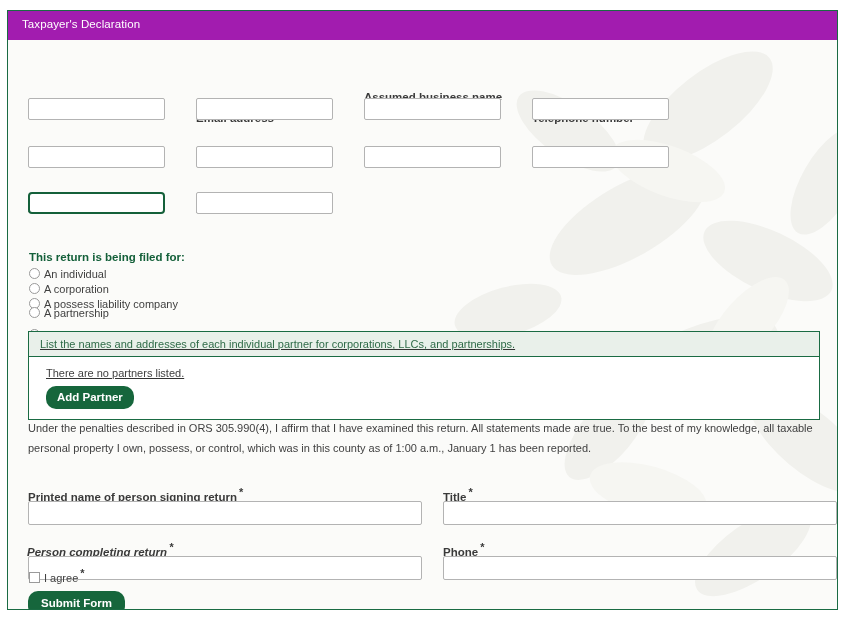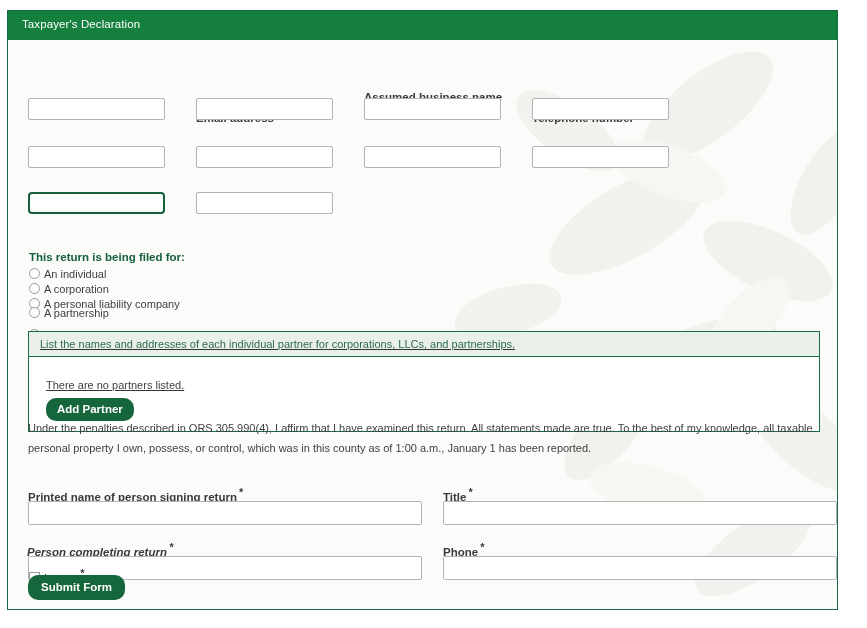--- a/index.html
+++ b/index.html
@@ -42,21 +42,21 @@
   }
   #leaf-backdrop svg { display: block; }
 
   
   #panel-header {
     position: absolute;
     left: 0;
     top: 0;
     width: 831px;
     height: 29px;
-    background: #15803d;
+    background: #a21caf;
     box-sizing: border-box;
   }
   #panel-header .title {
     position: absolute;
     left: 14px;
     top: 7px;
     color: #ffffff;
     font-size: 11.5px;
     font-weight: normal;
     letter-spacing: .1px;
@@ -155,21 +155,20 @@
     font-size: 11px;
     color: #2f6b48;
   }
   #partner-box-body {
     padding: 10px 0 10px 17px;
   }
   #no-partners-text {
     font-size: 11px;
     color: #3f3f3f;
     margin-bottom: 7px;
-    margin-top: 12px;
   }
   .green-btn {
     display: inline-block;
     background: #16663c;
     color: #ffffff;
     border: none;
     border-radius: 10px;
     font-family: "Liberation Sans", sans-serif;
     font-size: 11.5px;
     font-weight: bold;
@@ -203,21 +202,21 @@
     width: 9px;
     height: 9px;
     border: 1px solid #9a9a9a;
     background: #fff;
     vertical-align: -1px;
     margin-right: 4px;
   }
   #submit-form-button {
     position: absolute;
     left: 20px;
-    top: 535px;
+    top: 551px;
     padding: 6px 13px 7px 13px;
   }
 </style>
 </head>
 <body>
 
 <div id="form-panel">
 
   <div id="leaf-backdrop">
     <svg width="831" height="600" viewBox="0 0 831 600" xmlns="http://www.w3.org/2000/svg">
@@ -268,21 +267,21 @@
         <div class="field-label fld" style="left: 20px; top: 162px;">State</div>
         <input type="text" class="text-input fld focused" style="left: 20px; top: 152px; width: 137px;">
         <div class="field-label fld" style="left: 188px; top: 162px;">ZIP Code</div>
         <input type="text" class="text-input fld" style="left: 188px; top: 152px; width: 137px;">
       </div>
 
     <div id="filed-for-label">This return is being filed for:</div>
     <div id="filed-for-options">
         <div class="radio-row" style="top: 228px;"><span class="radio-mark"></span><span>An individual</span></div>
         <div class="radio-row" style="top: 243.2px;"><span class="radio-mark"></span><span>A corporation</span></div>
-        <div class="radio-row" style="top: 258.4px;"><span class="radio-mark"></span><span>A personal liability company</span></div>
+        <div class="radio-row" style="top: 258.4px;"><span class="radio-mark"></span><span>A possess liability company</span></div>
         <div class="radio-row" style="top: 267px;"><span class="radio-mark"></span><span>A partnership</span></div>
         <div class="radio-row" style="top: 288.8px;"><span class="radio-mark"></span><span>A limited partnership</span></div>
         <div class="radio-row" style="top: 304px;"><span class="radio-mark"></span><span>A limited liability partnership</span></div>
       </div>
 
     <div id="partner-box">
       <div id="partner-box-header">List the names and addresses of each individual partner for corporations, LLCs, and partnerships.</div>
       <div id="partner-box-body">
         <div id="no-partners-text">There are no partners listed.</div>
         <button class="green-btn" id="add-partner-button">Add Partner</button>

